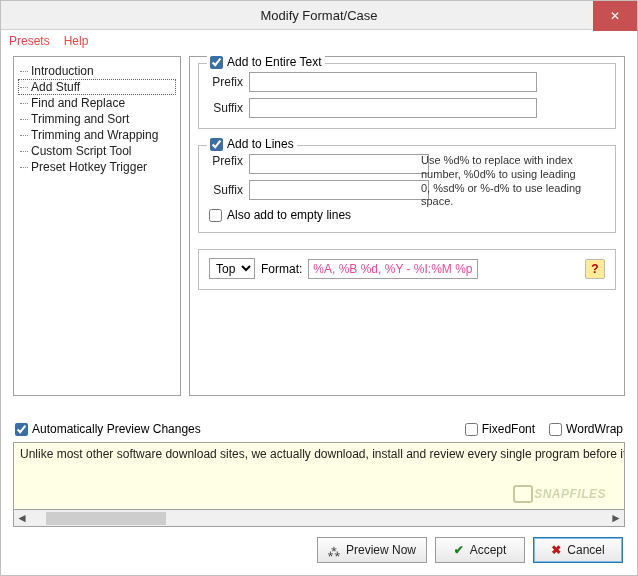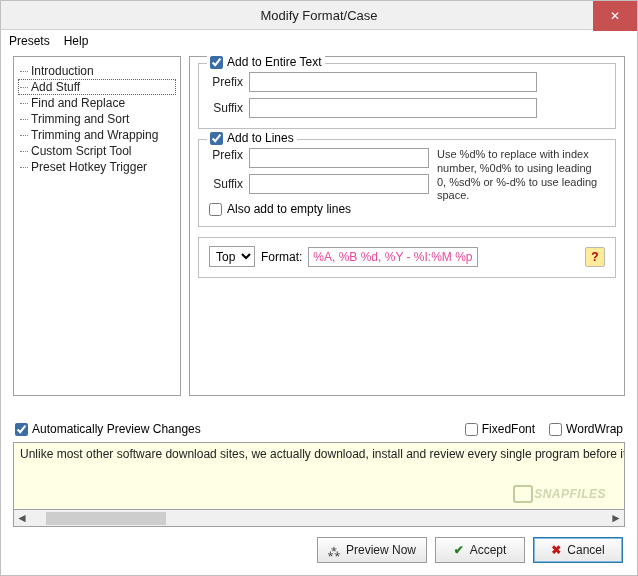--- a/index.html
+++ b/index.html
@@ -4,31 +4,31 @@
 <style>
 * { box-sizing: border-box; margin: 0; padding: 0; font-family: "Segoe UI", Tahoma, sans-serif; font-size: 12px; }
 body { background: #fff; width: 638px; height: 576px; overflow: hidden; }
 
 .window { width: 638px; height: 576px; display: flex; flex-direction: column; border: 1px solid #c0c0c0; }
 .titlebar { height: 30px; background: #f0f0f0; display: flex; align-items: center; justify-content: center; position: relative; border-bottom: 1px solid #d0d0d0; }
 .titlebar-text { font-size: 13px; color: #222; }
 .close-btn { position: absolute; right: 0; top: 0; width: 44px; height: 30px; background: #c75050; color: #fff; display: flex; align-items: center; justify-content: center; font-size: 13px; cursor: pointer; }
 
 .menubar { height: 22px; display: flex; align-items: center; padding: 0 8px; gap: 14px; }
-.menu-item { color: #000000; cursor: pointer; }
+.menu-item { color: #ef4444; cursor: pointer; }
 
 .content { flex: 1; display: flex; flex-direction: column; padding: 4px 12px 12px 12px; }
 
 .upper { display: flex; gap: 8px; height: 340px; }
 .tree-panel { width: 168px; border: 1px solid #a0a0a0; background: #fff; padding: 6px 4px; overflow: hidden; }
 .tree-item { display: flex; align-items: center; gap: 3px; height: 16px; padding-left: 2px; color: #222; cursor: pointer; white-space: nowrap; }
 .tree-dash { width: 8px; height: 1px; border-top: 1px dotted #888; display: inline-block; }
 .tree-item.selected { font-weight: normal; outline: 1px dotted #606060; outline-offset: -1px; text-align: center; }
 
-.right-panel { flex: 1; border: 1px solid #a0a0a0; padding: 6px 8px; display: flex; flex-direction: column; gap: 10px; }
+.right-panel { flex: 1; border: 1px solid #a0a0a0; padding: 6px 8px; display: flex; flex-direction: column; gap: 16px; }
 
 .group { border: 1px solid #bfbfbf; padding: 8px 10px 10px 10px; position: relative; }
 .group-check { position: absolute; top: -9px; left: 8px; background: #fff; padding: 0 3px; display: flex; align-items: center; gap: 4px; }
 .row { display: flex; align-items: center; gap: 6px; margin-top: 6px; }
 .row:first-of-type { margin-top: 0; }
 .lbl { width: 34px; text-align: right; color: #222; }
 input[type=text] { height: 20px; border: 1px solid #a0a0a0; padding: 0 4px; background: #fff; color: #ec4899; }
 .wide { flex: 1; max-width: 288px; }
 .lines-prefix { width: 180px; }
 .hint { font-size: 11px; color: #333; line-height: 1.25; flex: 1; padding-left: 6px; }
@@ -127,21 +127,21 @@
         </div>
 
         <div class="group">
           <label class="group-check">
             <input type="checkbox" checked="" style="">
             <span>Add to Lines</span>
           </label>
           <div class="row" style="align-items:flex-start">
             <span class="lbl">Prefix</span>
             <input type="text" class="lines-prefix" value="" style="">
-            <span class="hint" style="position:absolute;left:232px;top:8px;width:170px;">Use %d% to replace with index number, %0d% to using leading 0, %sd% or %-d% to use leading space.</span>
+            <span class="hint" style="position:absolute;left:216px;top:8px;width:170px;">Use %d% to replace with index number, %0d% to using leading 0, %sd% or %-d% to use leading space.</span>
           </div>
           <div class="row">
             <span class="lbl">Suffix</span>
             <input type="text" class="lines-prefix" value="" style="">
           </div>
           <label class="plain-check">
             <input type="checkbox" style="">
             <span>Also add to empty lines</span>
           </label>
         </div>

